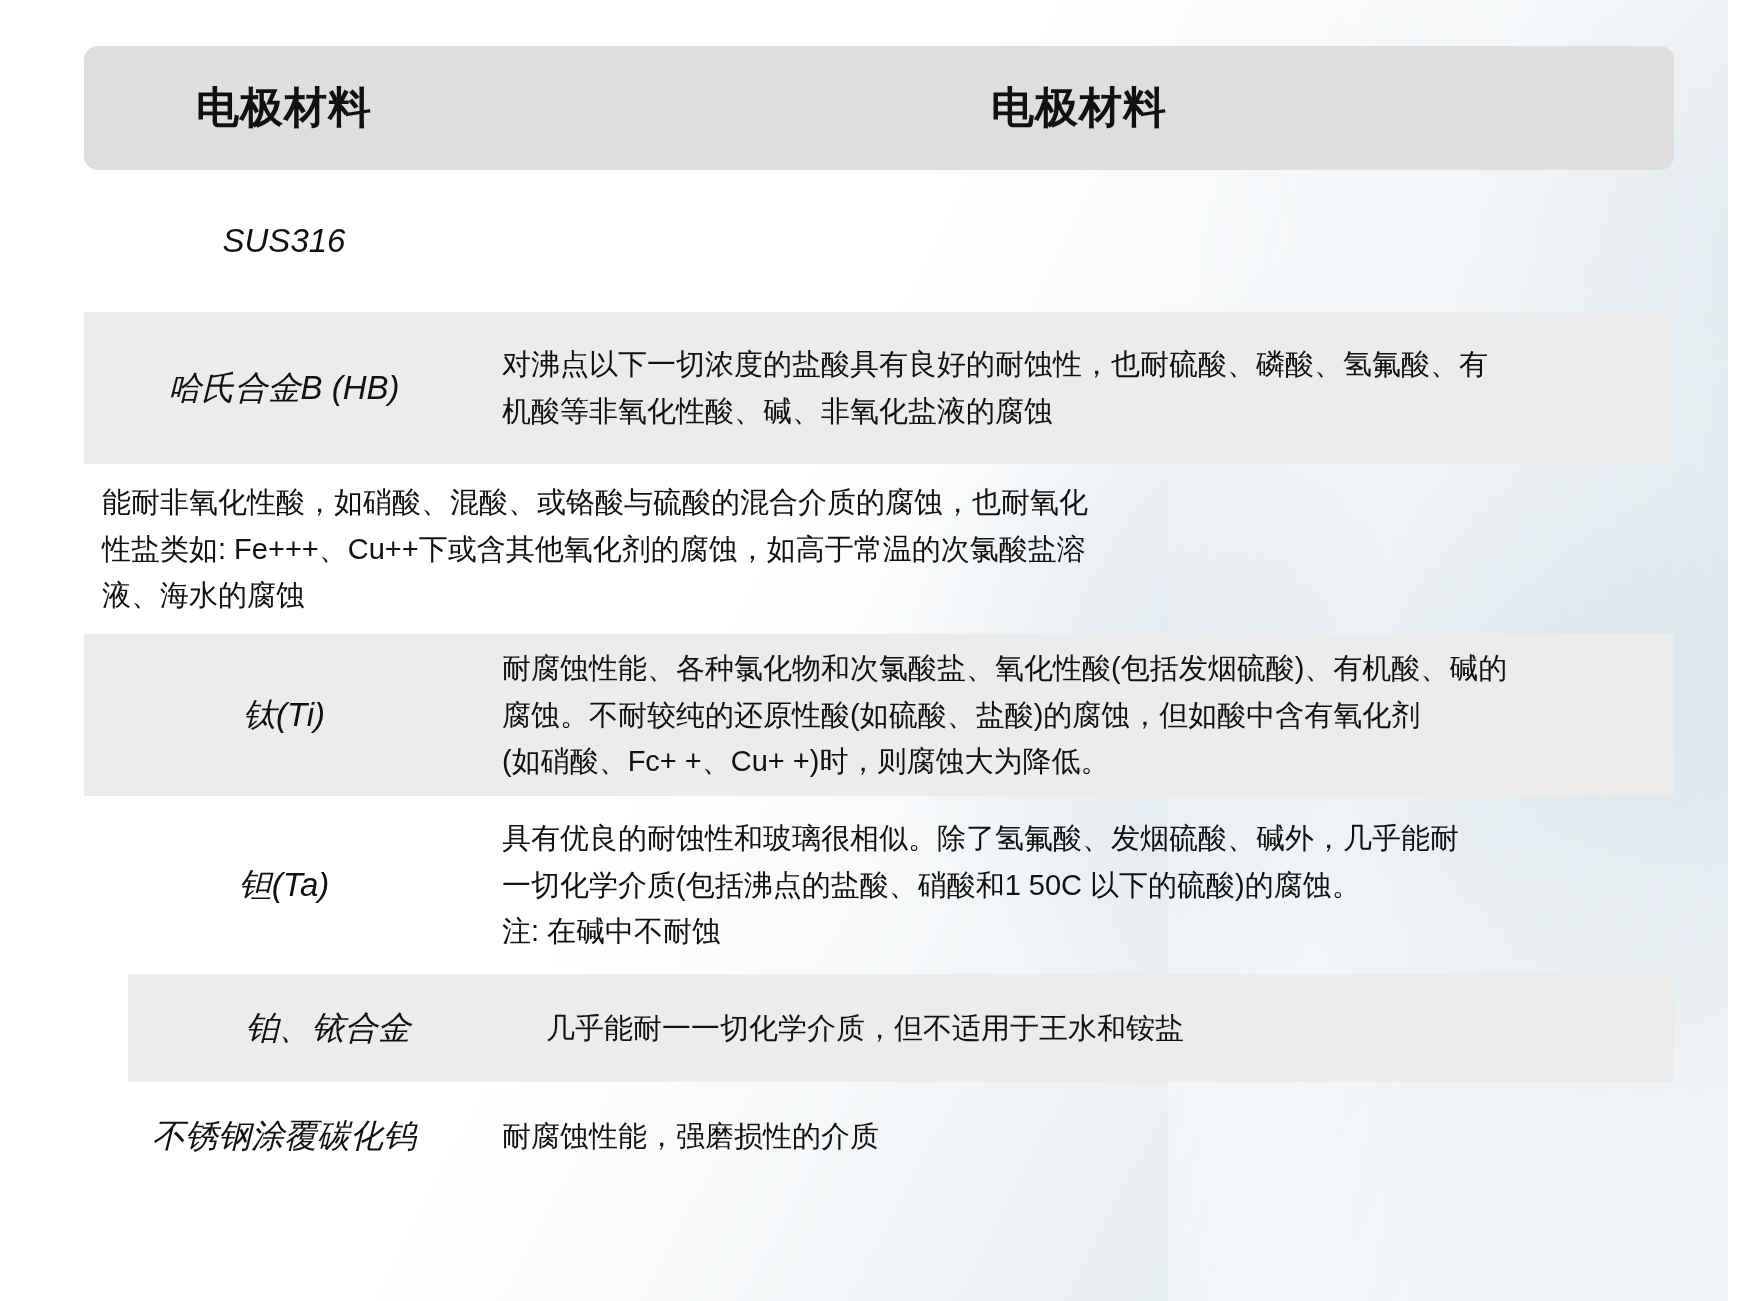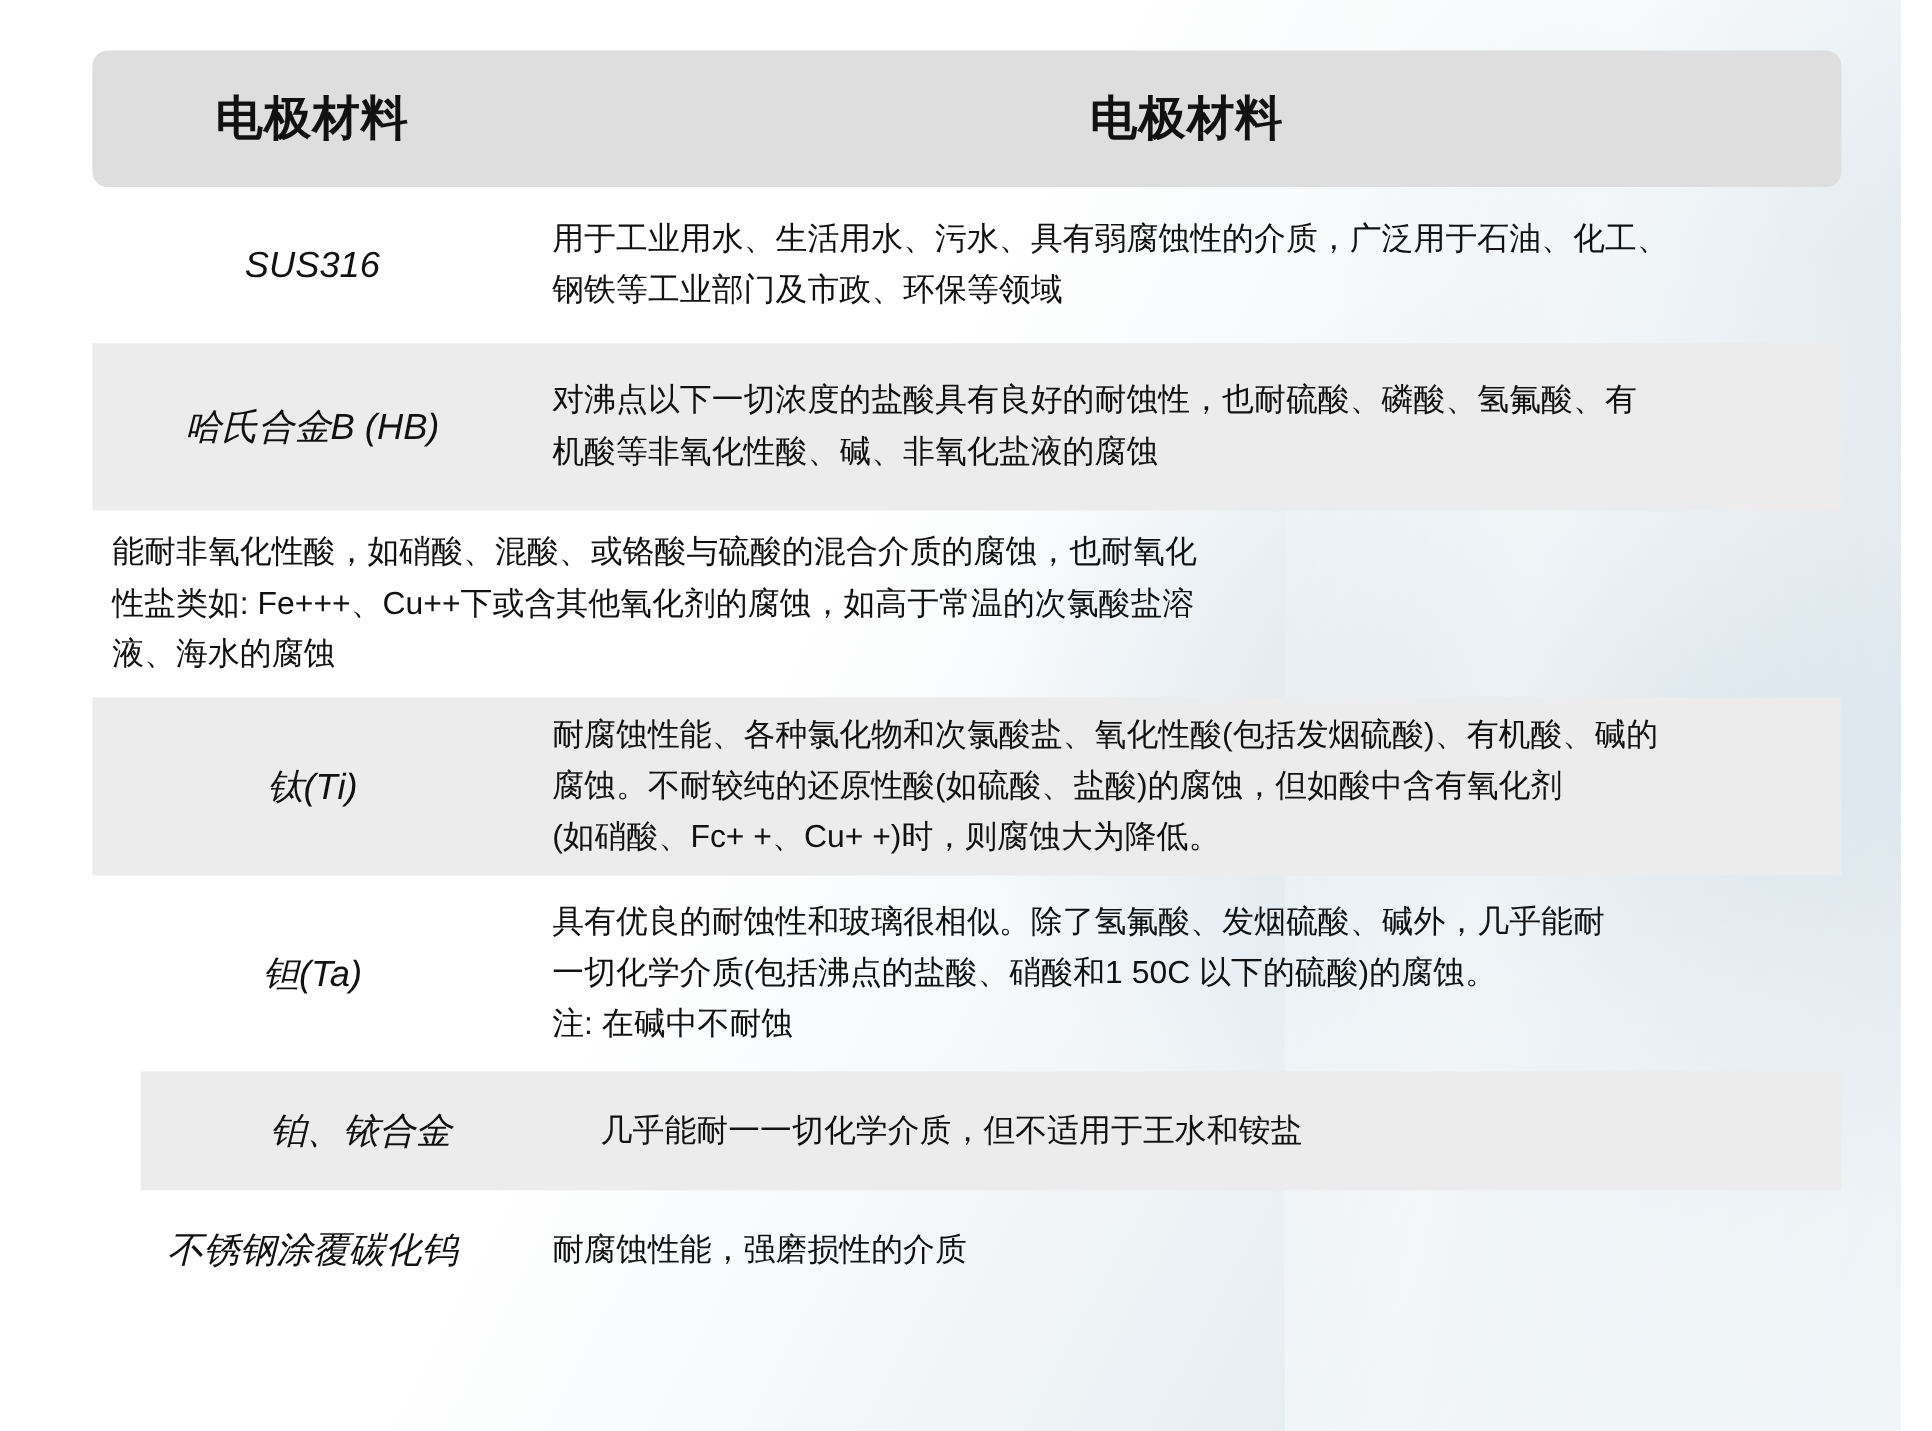--- a/index.html
+++ b/index.html
@@ -115,24 +115,20 @@
 
   <div class="table-wrap">
 
     <div class="row header-row r1">
       <div class="col-mat">电极材料</div>
       <div class="col-desc">电极材料</div>
     </div>
 
     <div class="row body-row r2">
       <div class="col-mat">SUS316</div>
-      <div class="col-desc">
-        <span class="desc-text">用于工业用水、生活用水、污水、具有弱腐蚀性的介质，广泛用于石油、化工、
-钢铁等工业部门及市政、环保等领域</span>
-      </div>
     </div>
 
     <div class="row body-row shaded r3">
       <div class="col-mat">哈氏合金B (HB)</div>
       <div class="col-desc">
         <span class="desc-text">对沸点以下一切浓度的盐酸具有良好的耐蚀性，也耐硫酸、磷酸、氢氟酸、有
 机酸等非氧化性酸、碱、非氧化盐液的腐蚀</span>
       </div>
     </div>
 

